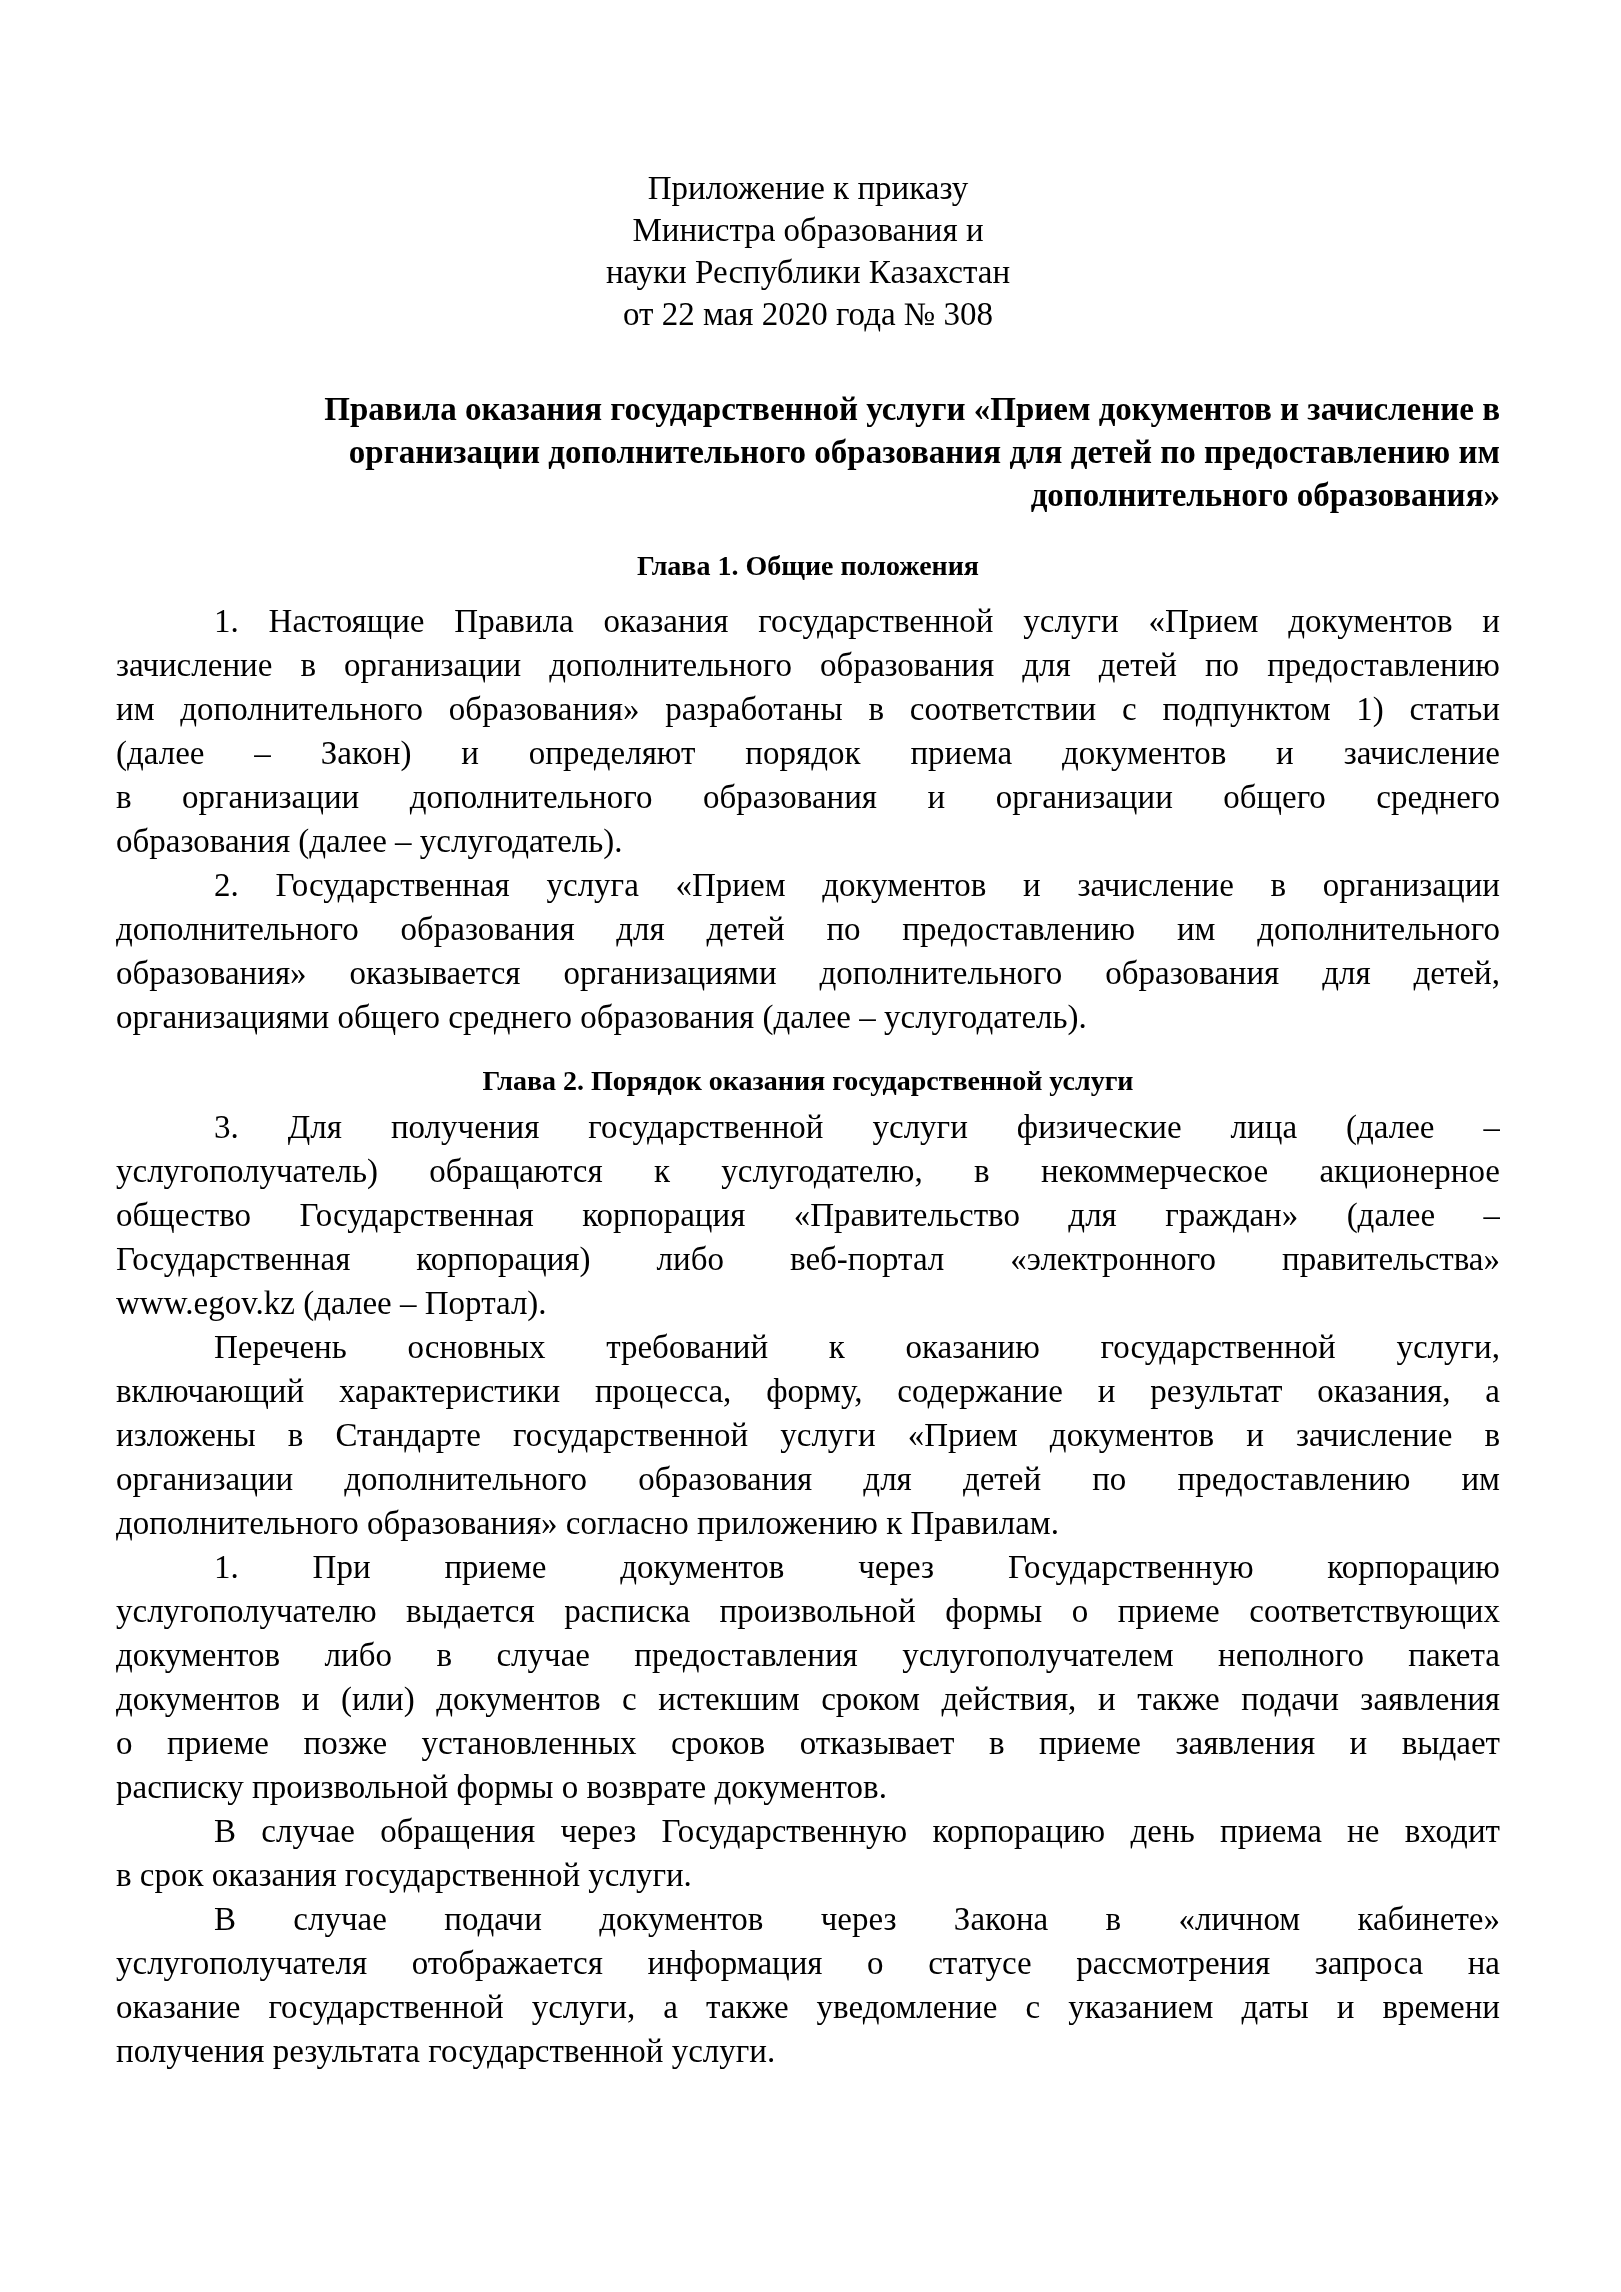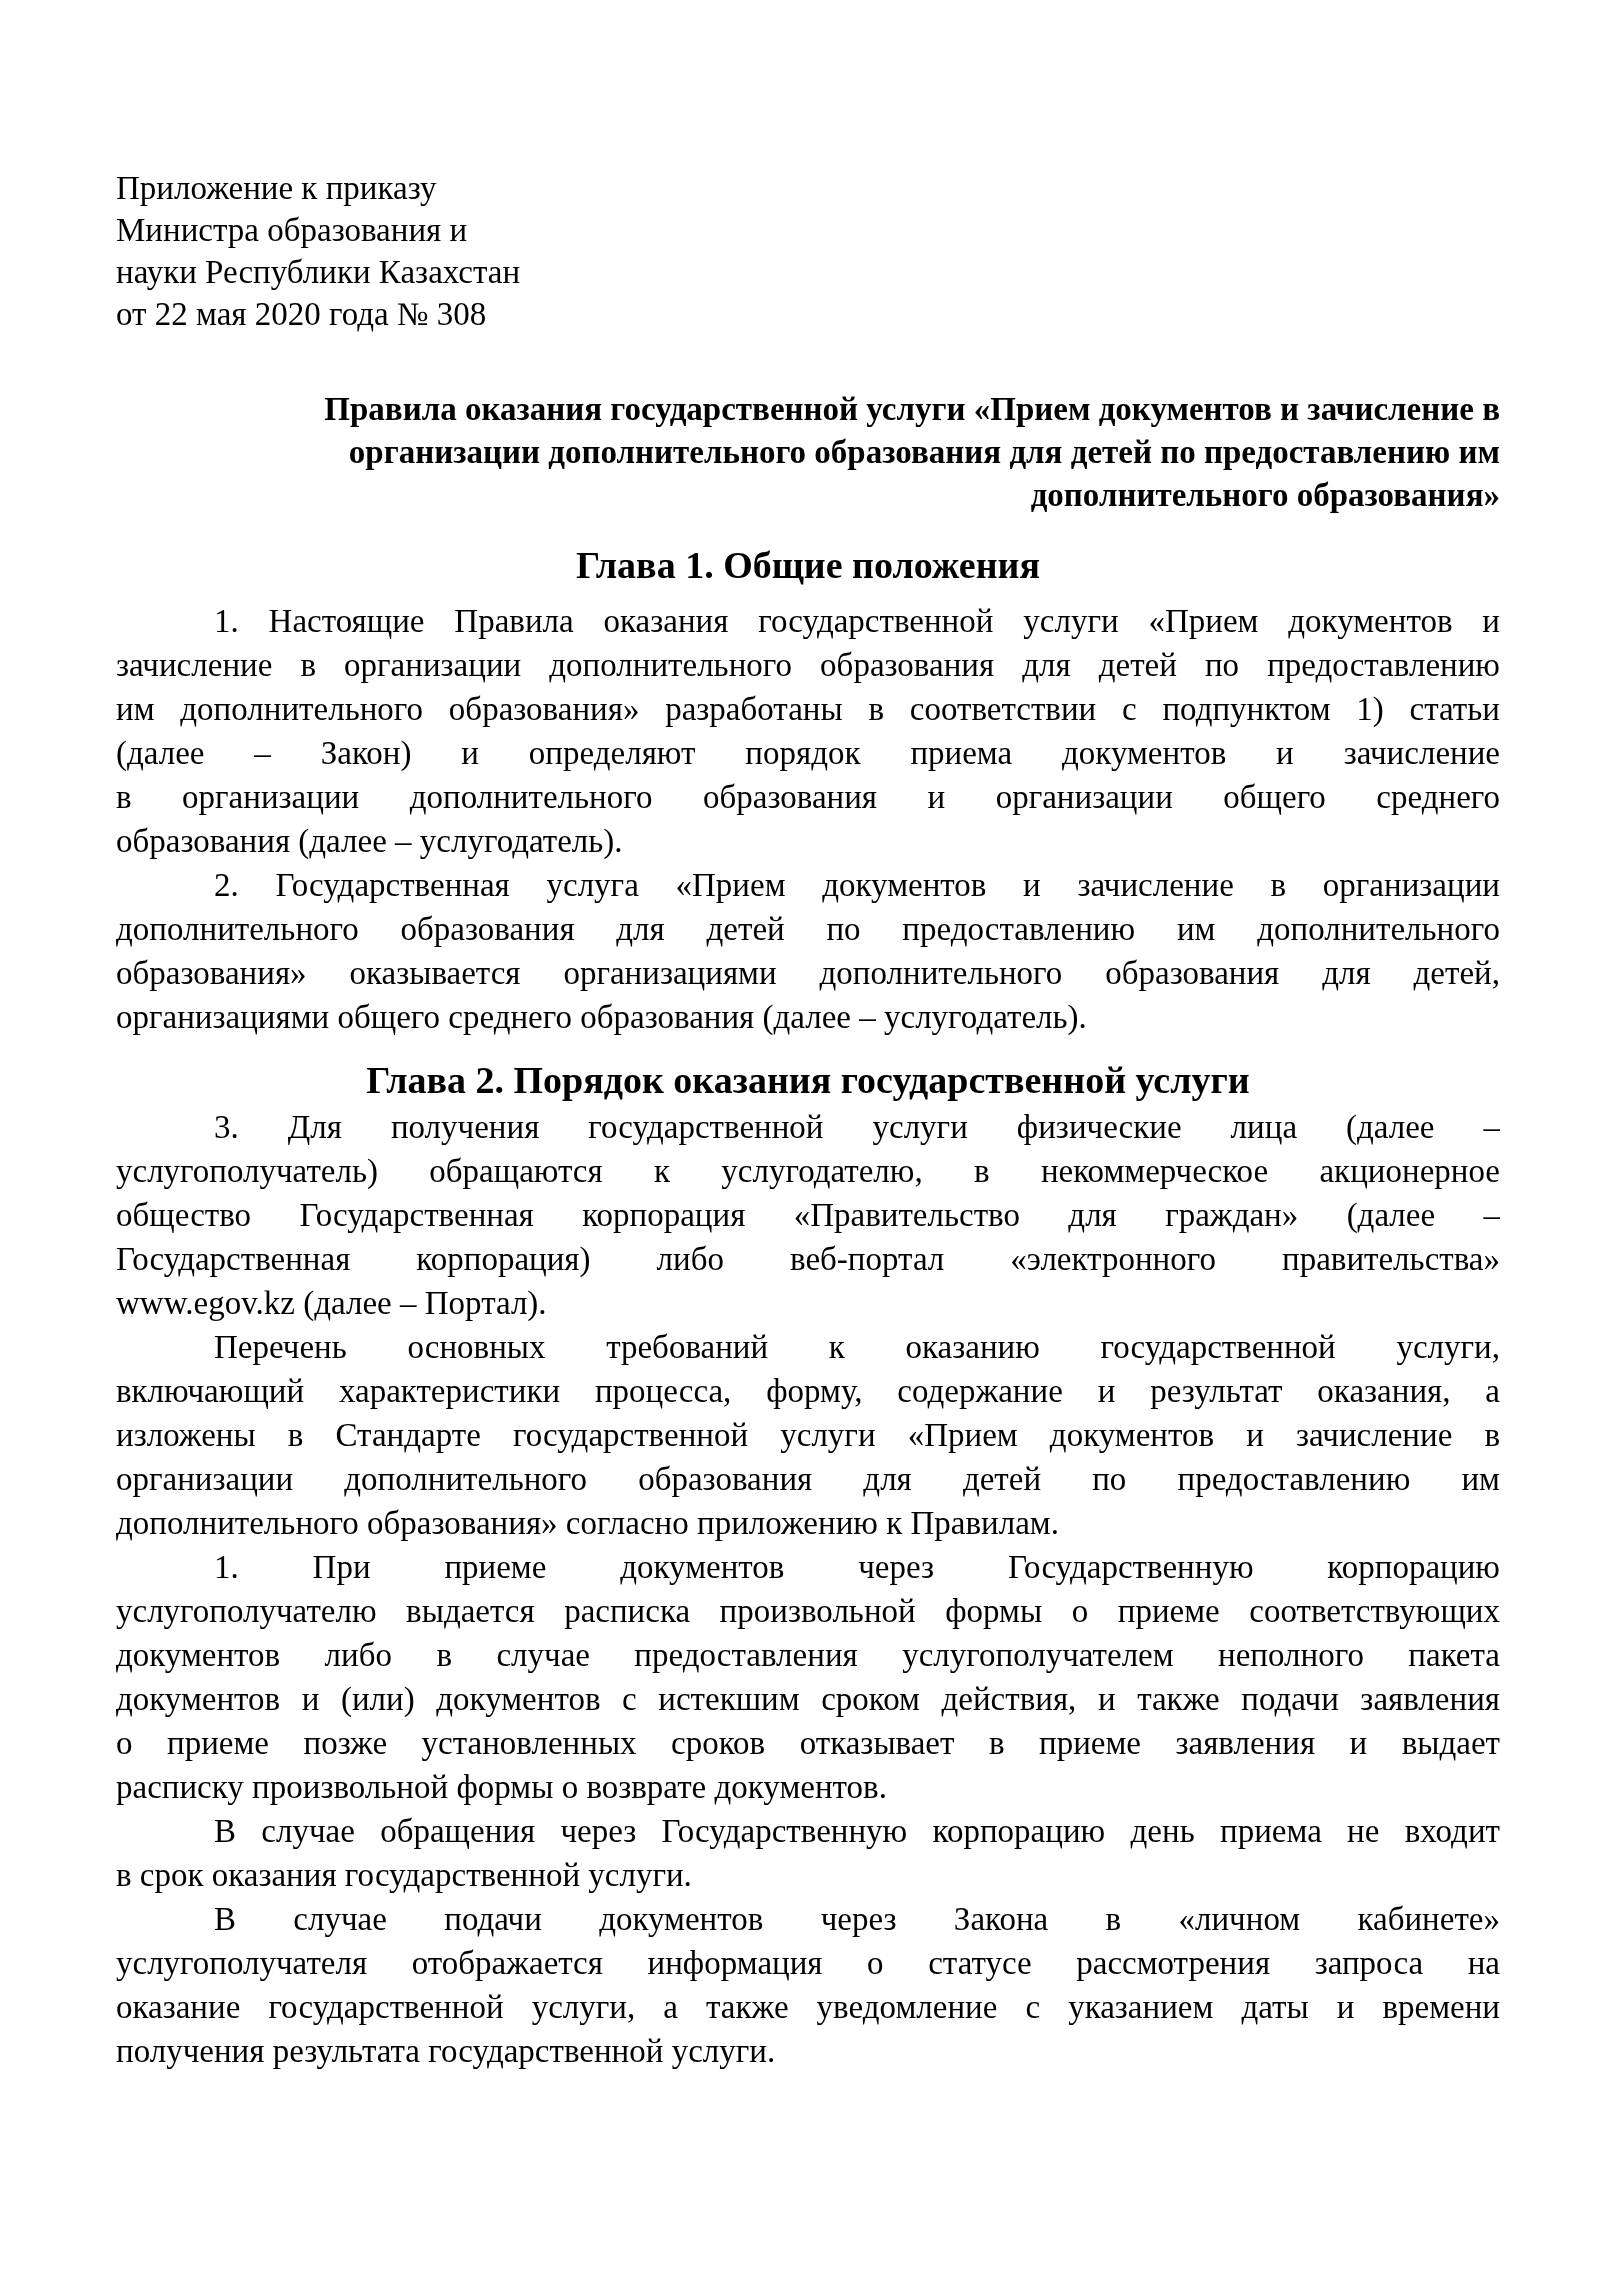--- a/index.html
+++ b/index.html
@@ -22,36 +22,36 @@
   .line {
     height: 44px;
     overflow: hidden;
   }
   
   .appendix {
     line-height: 42px;
   }
   .appendix .line {
     height: 42px;
-    text-align: left;
+    text-align: center;
   }
   
   .title {
     margin-top: 53px;
     line-height: 43px;
     font-weight: bold;
   }
   .title .line {
     height: 43px;
     text-align: right;
   }
   
   .chapter {
     margin: 0;
-    font-size: 38px;
+    font-size: 28px;
     font-weight: bold;
     text-align: center;
     line-height: 43px;
   }
   .chapter.c1 { margin-top: 27.4px; margin-bottom: 11.8px; }
   .chapter.c2 { margin-top: 19.6px; margin-bottom: 3px; }
   
   .para {
     line-height: 44px;
   }

